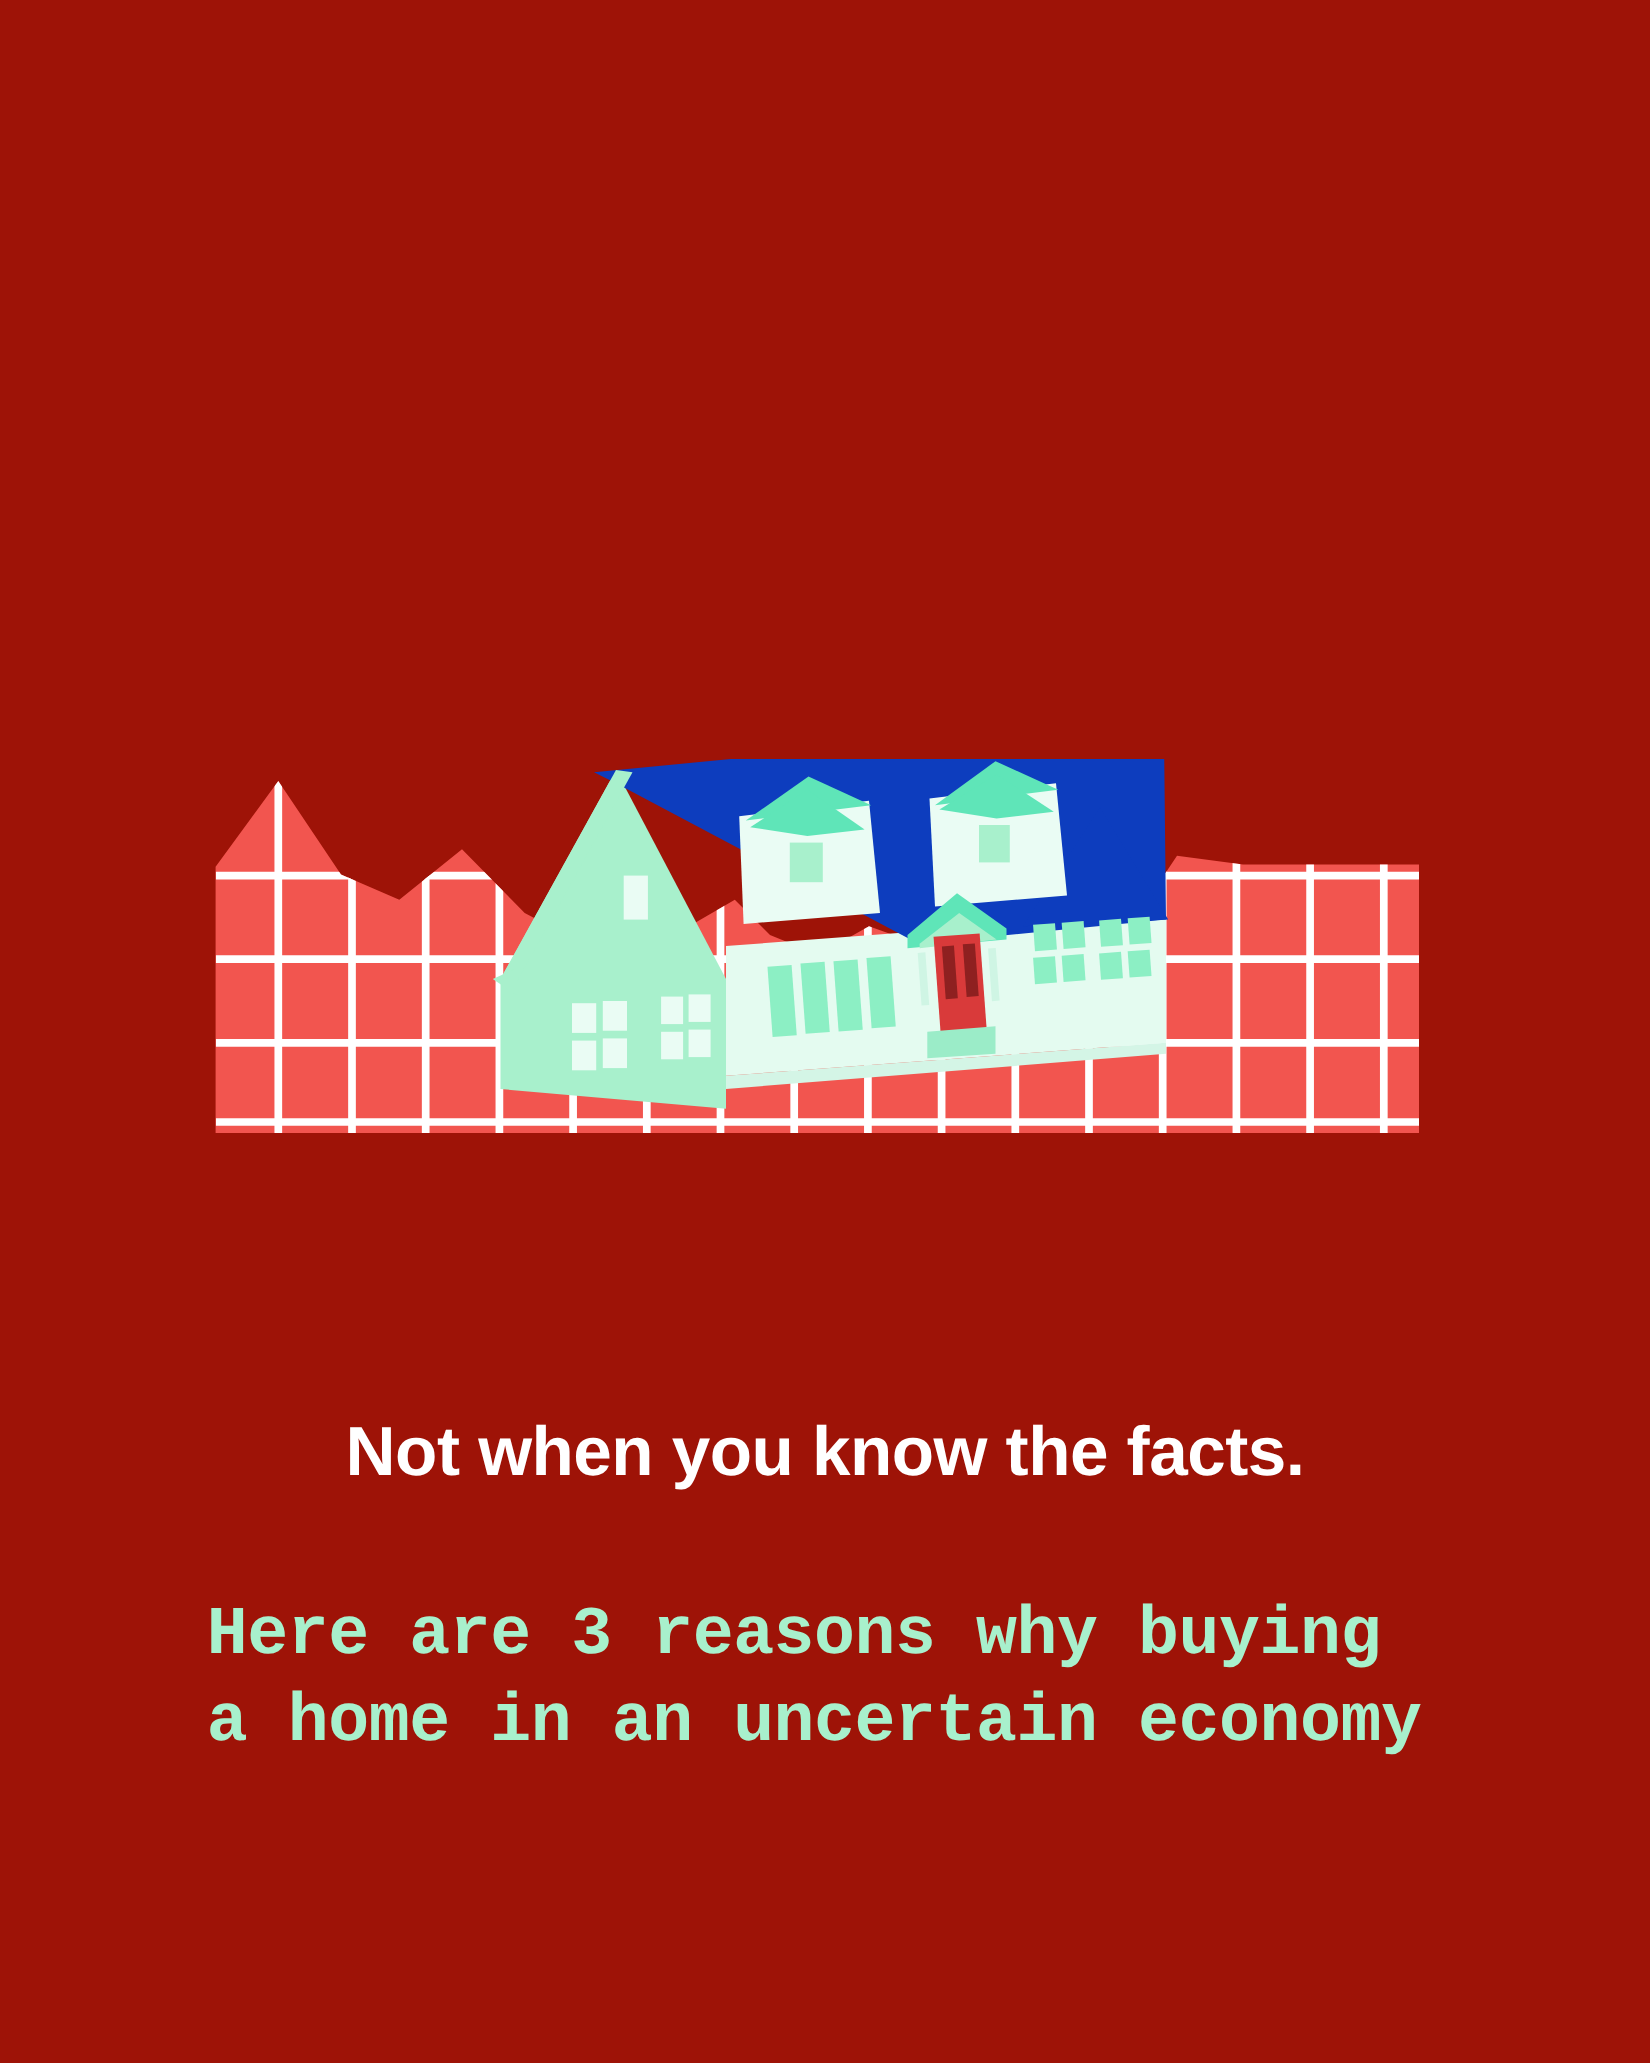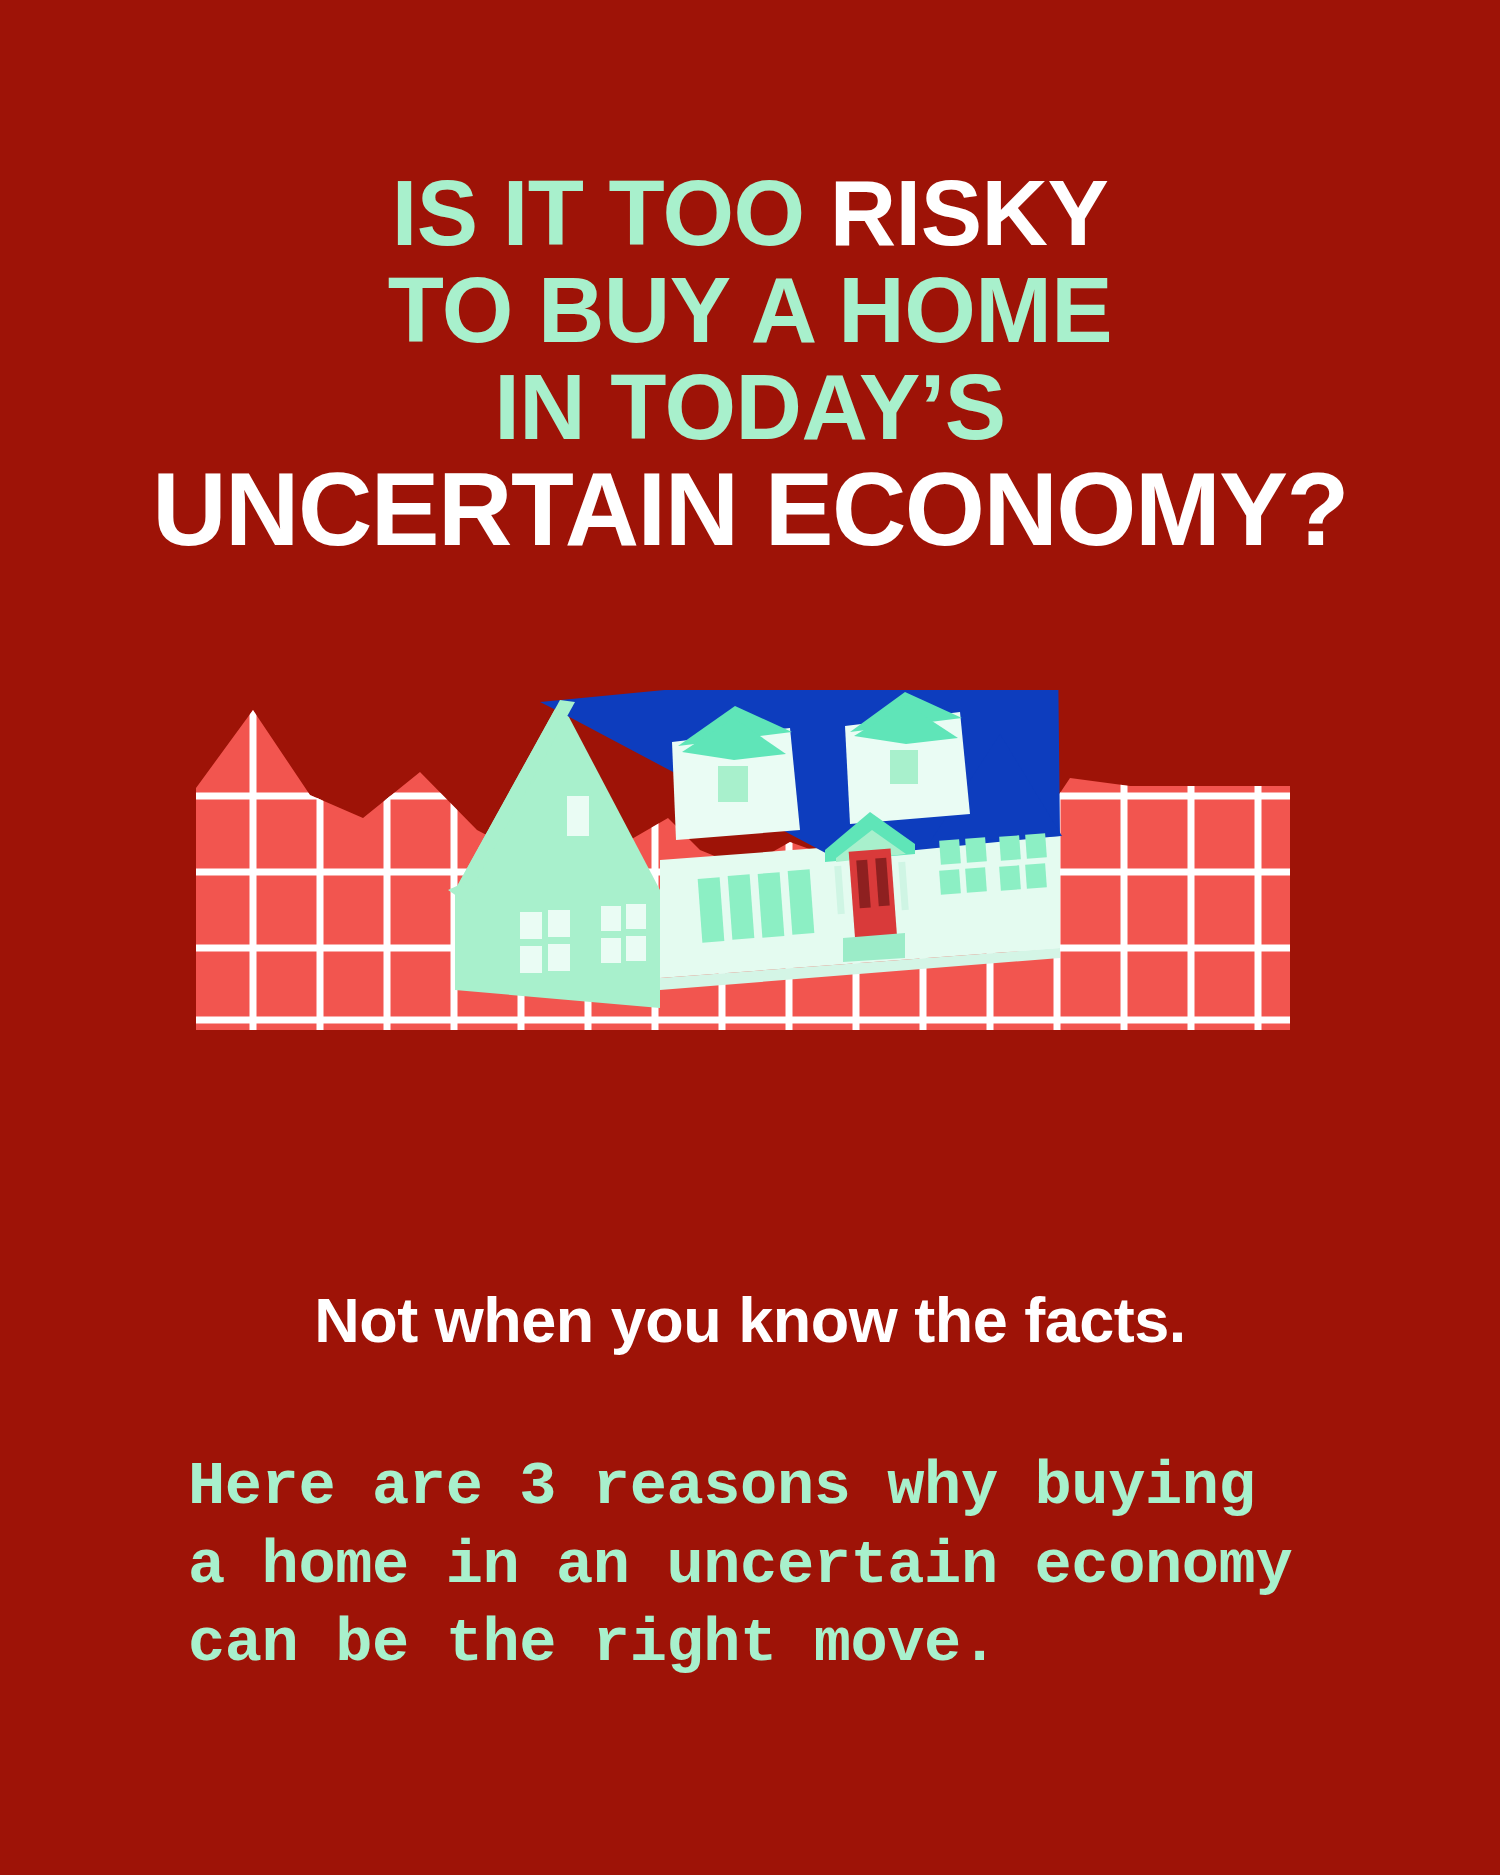--- a/index.html
+++ b/index.html
@@ -76,26 +76,20 @@
     letter-spacing: -0.4px;
     font-stretch: condensed;
   }
   .bodycopy span { display:block; white-space:nowrap;font-family:Liberation Mono, monospace; }
 </style>
 </head>
 <body>
 
 <div class="poster">
 
-  <div class="headline">
-    <span class="hl-line hl-1"><span class="mint">IS IT TOO</span> <span class="white">RISKY</span></span>
-    <span class="hl-line hl-2 mint">TO BUY A HOME</span>
-    <span class="hl-line hl-3 mint">IN TODAY’S</span>
-    <span class="hl-line hl-4 white">UNCERTAIN ECONOMY?</span>
-  </div>
 
   <div class="illustration">
     <svg width="1500" height="490" viewBox="0 0 1500 490" xmlns="http://www.w3.org/2000/svg">
 
       <defs>
         <clipPath id="chartClip">
           <path d="M 196,98
                    L 253,20
                    L 310,105
                    L 363,128
@@ -249,16 +243,15 @@
 
       </g>
     </svg>
   </div>
 
   <div class="subtitle">Not when you know the facts.</div>
 
   <div class="bodycopy">
     <span>Here are 3 reasons why buying</span>
     <span>a home in an uncertain economy</span>
-    <span>can be the right move.</span>
   </div>
 
 </div>
 
 </body></html>

